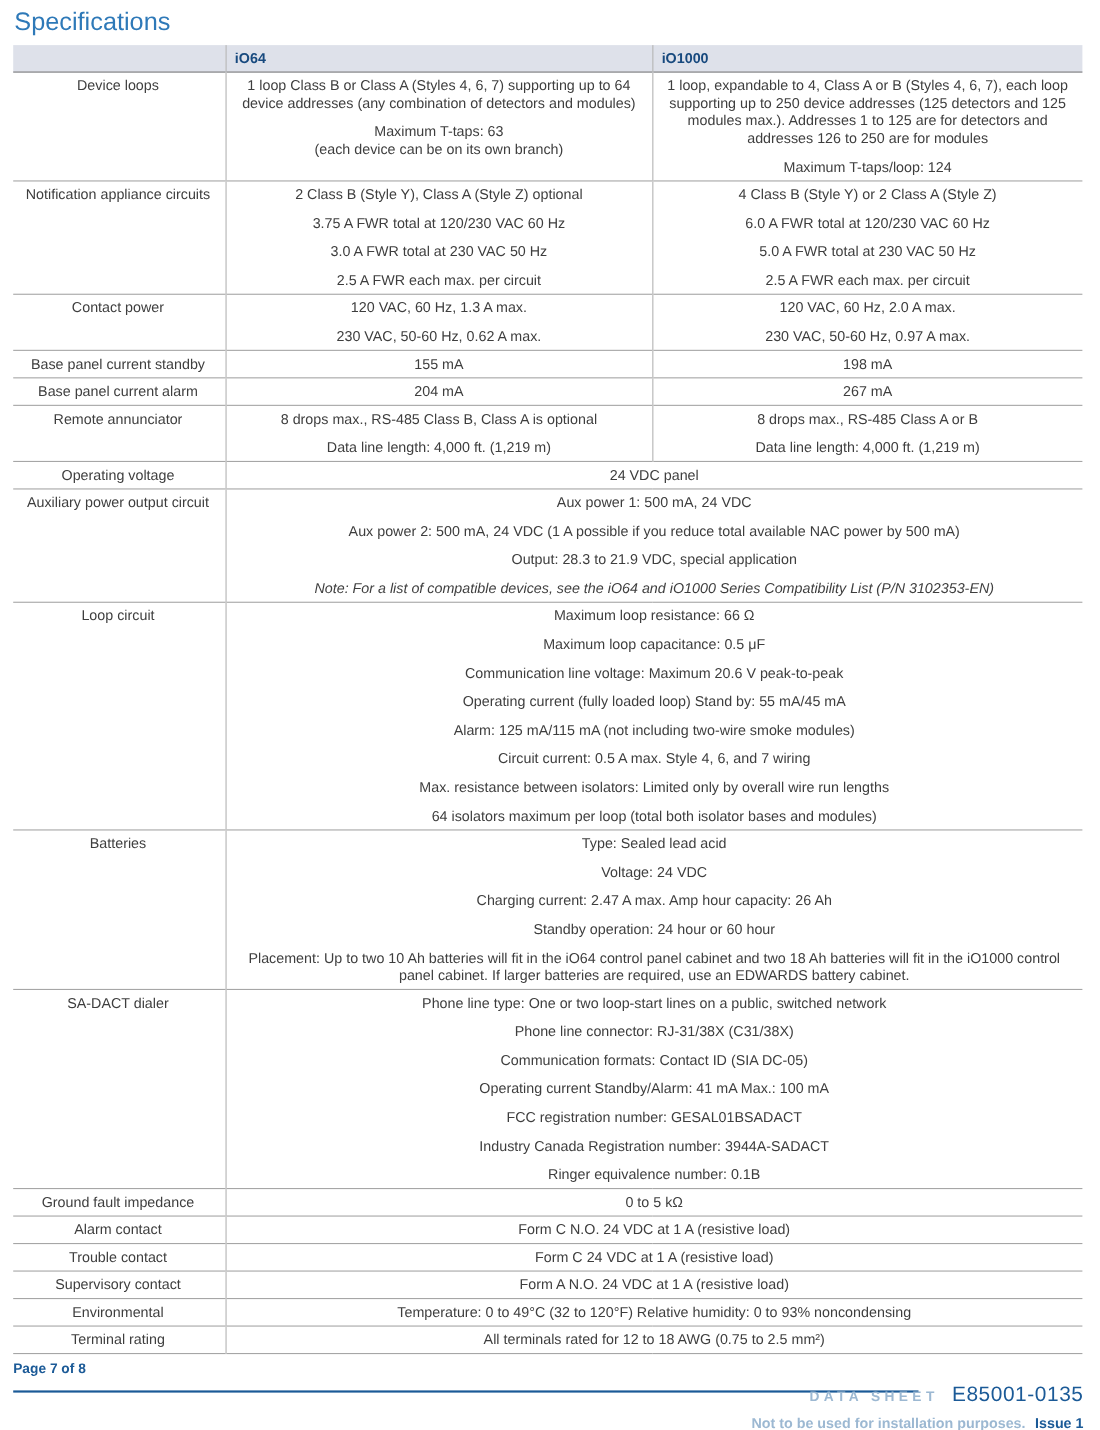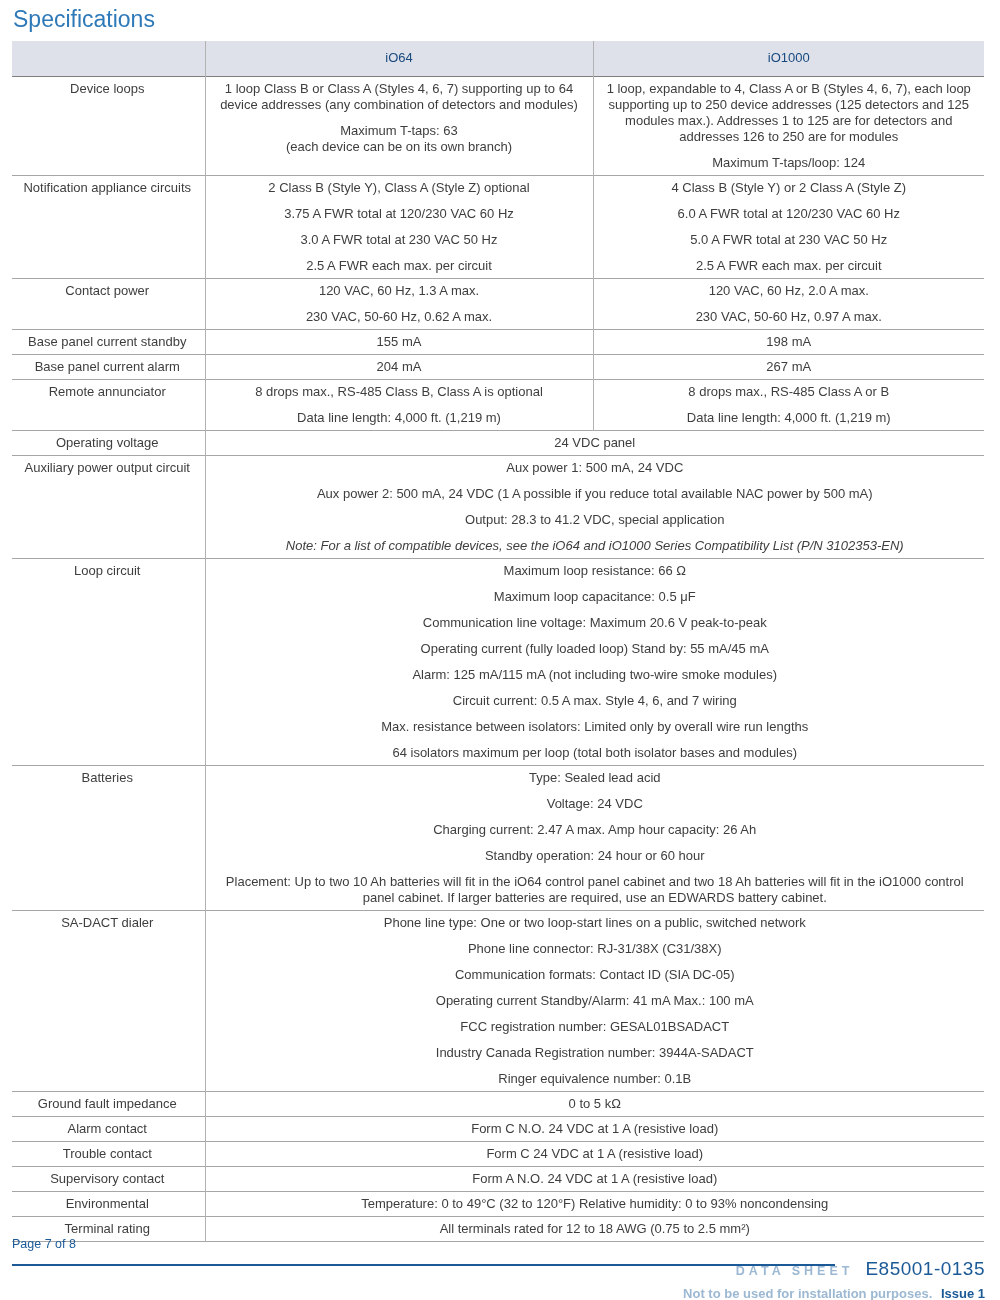--- a/index.html
+++ b/index.html
@@ -18,40 +18,40 @@
     margin:6px 0 9px 13px; font-size:23px; font-weight:400;
     color:var(--accent); letter-spacing:0px; line-height:26px;
   }
   table.spec{
     margin-left:12px; width:972px; border-collapse:collapse; table-layout:fixed;
     font-size:13px; line-height:16px;
   }
   col.c1{width:193px;} col.c2{width:388px;} col.c3{width:391px;}
   thead th{
     background:var(--header_bg); color:var(--header_text);
-    font-size:13px; font-weight:normal; text-align:center;
-    padding:4px 8px; height:35px;
+    font-size:13px; font-weight:bold; text-align:left;
+    padding:4px 8px; height:24px;
   }
   thead tr{border-bottom:1.5px solid #7f7f7f;}
   thead th.divided{border-right:1px solid var(--divider);}
   tbody tr{border-bottom:1px solid var(--border);text-align:center;}
   tbody td{vertical-align:top; padding:4px 8px;}
   tbody td.label{padding-left:6px; border-right:1px solid var(--divider);}
   tbody td.val-first{border-right:1px solid var(--divider);}
   tbody td p{margin:0 0 10px 0; white-space:pre-line;}
   tbody td p:last-child{margin-bottom:0;}
   tbody td p.italic{font-style:italic;}
   
   .footer-rule{
     position:absolute; left:12px; top:1264px; width:823px; height:2px;
     background:var(--footer_dark);
   }
   .page-indicator{
     position:absolute; left:12px; top:1237px; font-size:12.5px;
-    font-weight:normal; color:var(--footer_dark);
+    font-weight:bold; color:var(--footer_dark);
   }
   .doc-id-line{
     position:absolute; right:15px; top:1258px; display:flex;
     align-items:baseline; gap:12px; white-space:nowrap;
   }
   .doc-type{
     color:var(--footer_light); font-size:12.5px; font-weight:bold;
     letter-spacing:4px;
   }
   .doc-number{
@@ -172,21 +172,21 @@
             <p>24 VDC panel</p>
           </td>
         </tr>
         <tr>
           <td class="label">
             <p>Auxiliary power output circuit</p>
           </td>
           <td colspan="2">
             <p>Aux power 1: 500 mA, 24 VDC</p>
             <p>Aux power 2: 500 mA, 24 VDC (1 A possible if you reduce total available NAC power by 500 mA)</p>
-            <p>Output: 28.3 to 41.2 VDC, special application</p>
+            <p>Output: 28.3 to 21.9 VDC, special application</p>
             <p class="italic">Note: For a list of compatible devices, see the iO64 and iO1000 Series Compatibility List (P/N 3102353-EN)</p>
           </td>
         </tr>
         <tr>
           <td class="label">
             <p>Loop circuit</p>
           </td>
           <td colspan="2">
             <p>Maximum loop resistance: 66 Ω</p>
             <p>Maximum loop capacitance: 0.5 μF</p>

